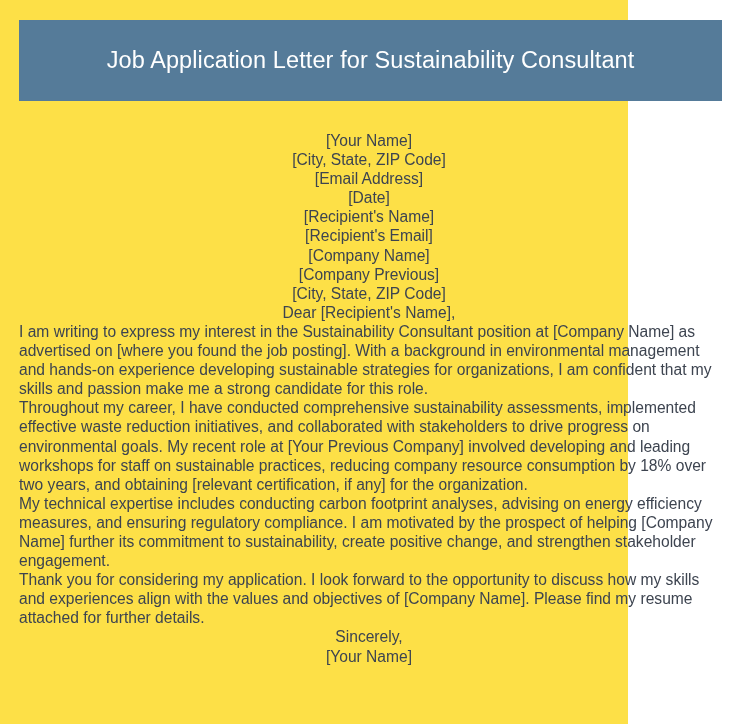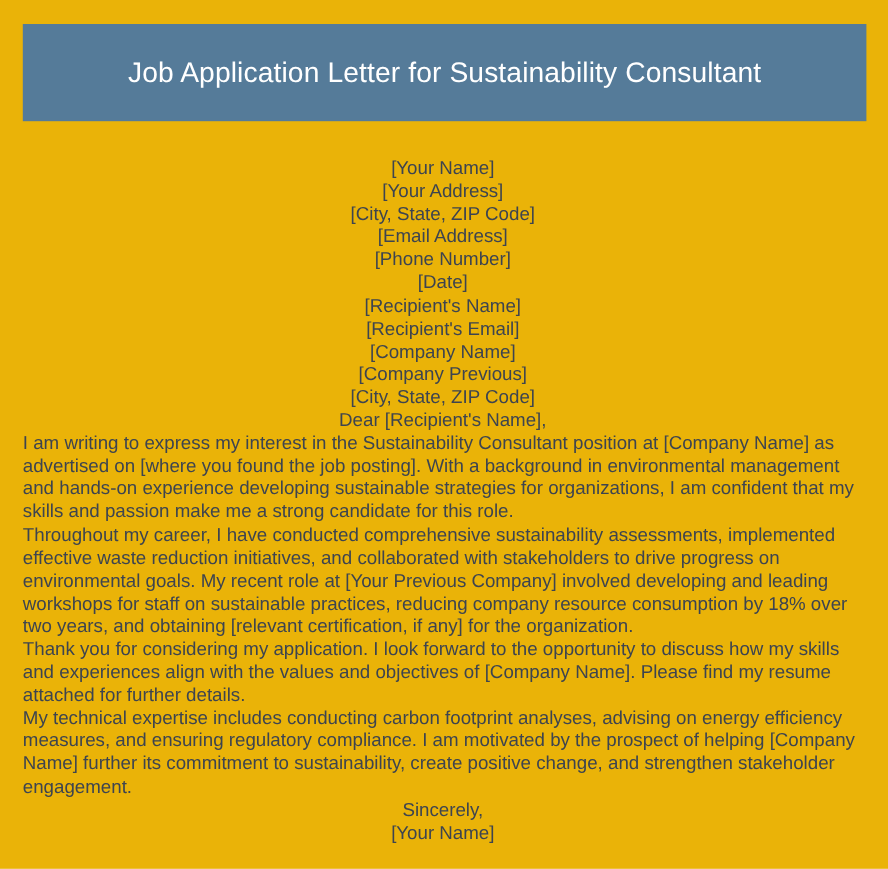--- a/index.html
+++ b/index.html
@@ -11,23 +11,23 @@
   body {
     width: 740px;
     height: 724px;
     overflow: hidden;
     font-family: "Liberation Sans", sans-serif;
     -webkit-font-smoothing: antialiased;
   }
 
   .page {
     position: relative;
-    width: 740px;
+    width: 628px;
     height: 724px;
-    background: #eab308;
+    background: #fde047;
     box-sizing: border-box;
   }
 
   
   .doc-header {
     position: absolute;
     left: 19px;
     top: 20px;
     width: 703px;
     height: 81px;
@@ -78,39 +78,37 @@
 <div class="page">
 
   <div class="doc-header">
     <div class="doc-title">Job Application Letter for Sustainability Consultant</div>
   </div>
 
   <div class="doc-body">
 
     <div>
       <div class="letter-line">[Your Name]</div>
-      <div class="letter-line">[Your Address]</div>
       <div class="letter-line">[City, State, ZIP Code]</div>
       <div class="letter-line">[Email Address]</div>
-      <div class="letter-line">[Phone Number]</div>
       <div class="letter-line">[Date]</div>
     </div>
 
     <div>
       <div class="letter-line">[Recipient's Name]</div>
       <div class="letter-line">[Recipient's Email]</div>
       <div class="letter-line">[Company Name]</div>
       <div class="letter-line">[Company Previous]</div>
       <div class="letter-line">[City, State, ZIP Code]</div>
     </div>
 
     <div class="letter-line">Dear [Recipient's Name],</div>
 
     <p class="letter-para">I am writing to express my interest in the Sustainability Consultant position at [Company Name] as advertised on [where you found the job posting]. With a background in environmental management and hands-on experience developing sustainable strategies for organizations, I am confident that my skills and passion make me a strong candidate for this role.</p>
     <p class="letter-para">Throughout my career, I have conducted comprehensive sustainability assessments, implemented effective waste reduction initiatives, and collaborated with stakeholders to drive progress on environmental goals. My recent role at [Your Previous Company] involved developing and leading workshops for staff on sustainable practices, reducing company resource consumption by 18% over two years, and obtaining [relevant certification, if any] for the organization.</p>
+    <p class="letter-para">My technical expertise includes conducting carbon footprint analyses, advising on energy efficiency measures, and ensuring regulatory compliance. I am motivated by the prospect of helping [Company Name] further its commitment to sustainability, create positive change, and strengthen stakeholder engagement.</p>
     <p class="letter-para">Thank you for considering my application. I look forward to the opportunity to discuss how my skills and experiences align with the values and objectives of [Company Name]. Please find my resume attached for further details.</p>
-    <p class="letter-para">My technical expertise includes conducting carbon footprint analyses, advising on energy efficiency measures, and ensuring regulatory compliance. I am motivated by the prospect of helping [Company Name] further its commitment to sustainability, create positive change, and strengthen stakeholder engagement.</p>
 
     <div class="letter-line">Sincerely,</div>
     <div class="letter-line">[Your Name]</div>
 
   </div>
 </div>
 
 </body></html>

